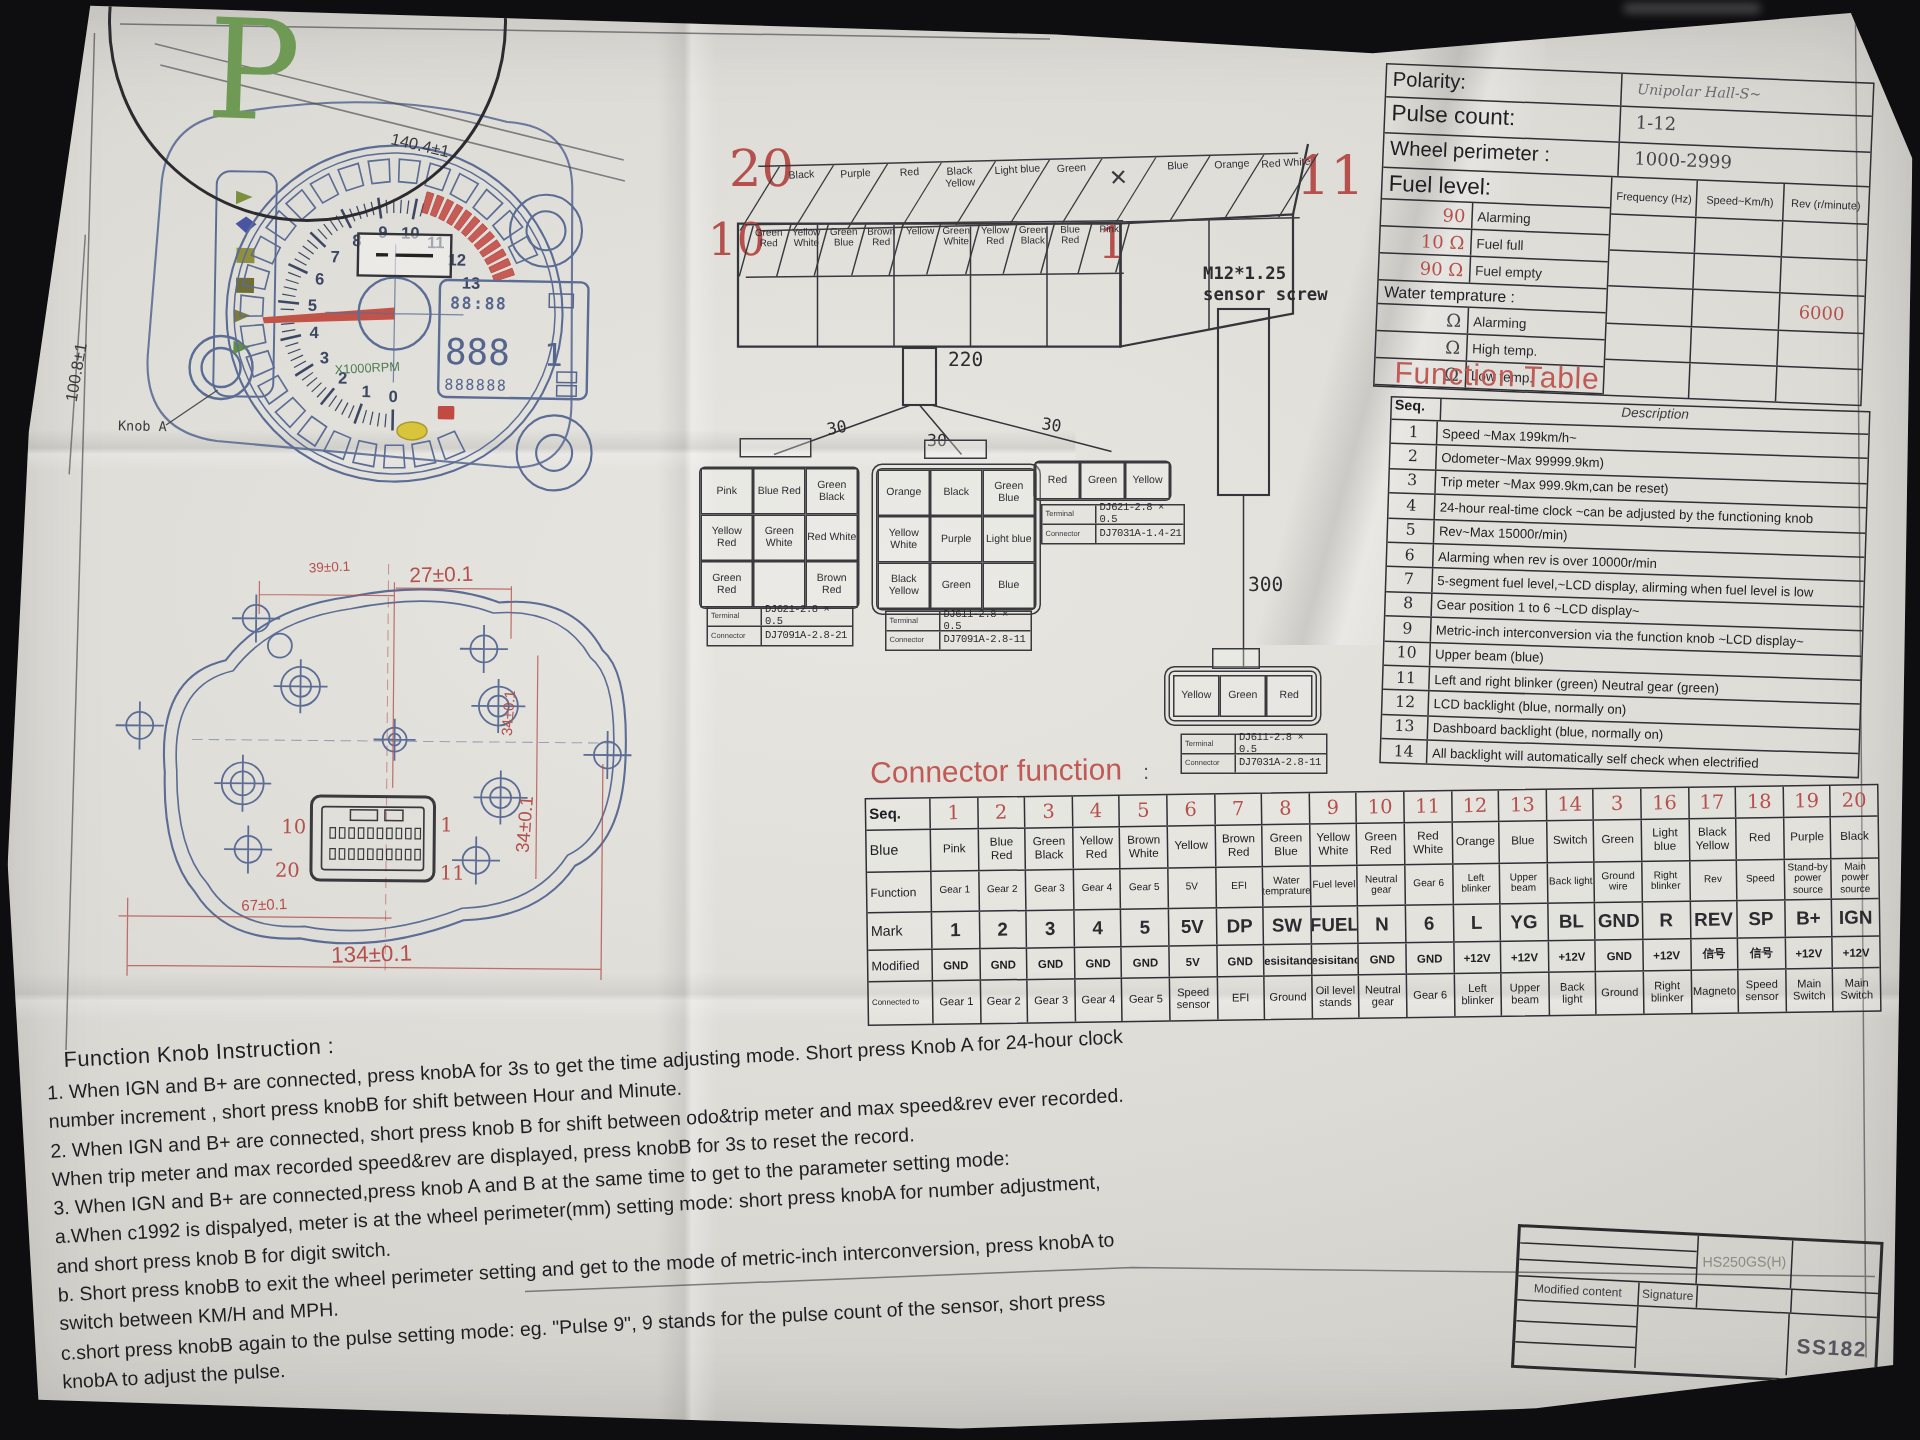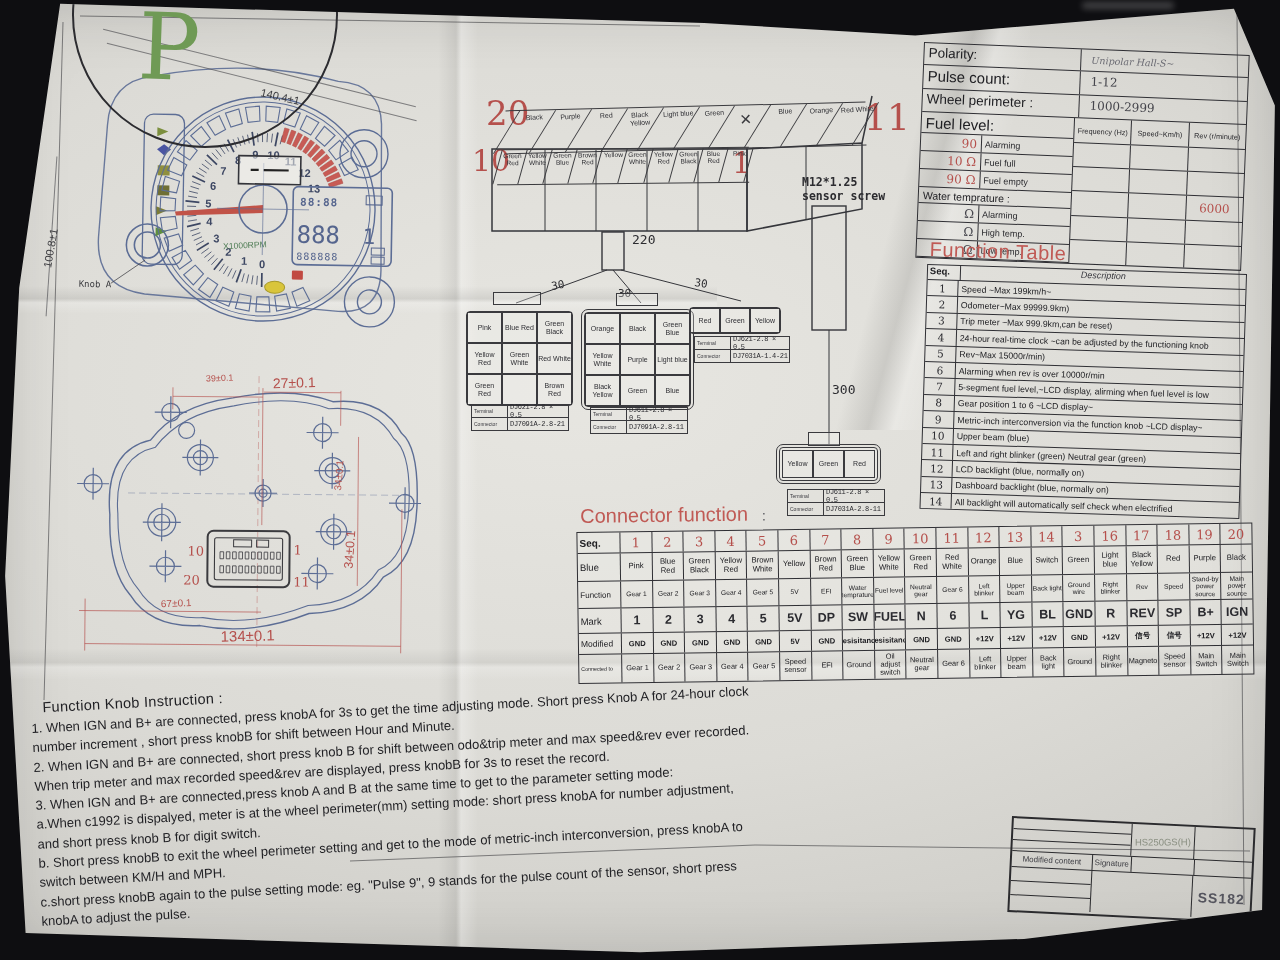--- a/index.html
+++ b/index.html
@@ -872,21 +872,21 @@
             <div class="ct-row r-conn">
               <div class="ct-rl">Connected to</div>
               <div class="ct-cell">Gear 1</div>
               <div class="ct-cell">Gear 2</div>
               <div class="ct-cell">Gear 3</div>
               <div class="ct-cell">Gear 4</div>
               <div class="ct-cell">Gear 5</div>
               <div class="ct-cell">Speed sensor</div>
               <div class="ct-cell">EFI</div>
               <div class="ct-cell">Ground</div>
-              <div class="ct-cell">Oil adjust switch</div>
+              <div class="ct-cell">Oil level stands</div>
               <div class="ct-cell">Neutral gear</div>
               <div class="ct-cell">Gear 6</div>
               <div class="ct-cell">Left blinker</div>
               <div class="ct-cell">Upper beam</div>
               <div class="ct-cell">Back light</div>
               <div class="ct-cell">Ground</div>
               <div class="ct-cell">Right blinker</div>
               <div class="ct-cell">Magneto</div>
               <div class="ct-cell">Speed sensor</div>
               <div class="ct-cell">Main Switch</div>

